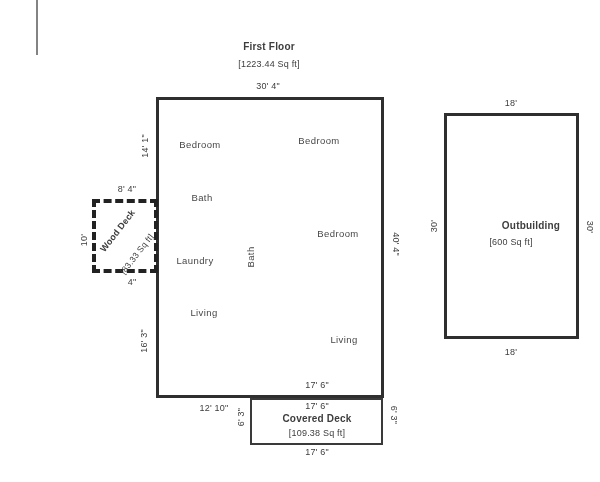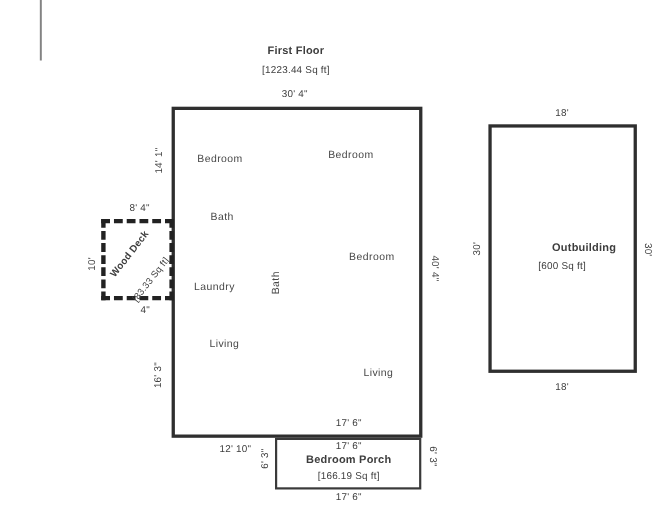--- a/index.html
+++ b/index.html
@@ -75,22 +75,22 @@
 
   <div class="rect deck-rect"></div>
   <div class="lbl" style="left:91px; top:189px;">8' 4"</div>
   <div class="lbl rot-l" style="left:48px; top:240px;">10'</div>
   <div class="lbl" style="left:96px; top:282px;">4"</div>
   <div class="lbl bold diag" style="left:82px; top:231px;">Wood Deck</div>
   <div class="lbl sz85 diag" style="left:101px; top:254px;">[83.33 Sq ft]</div>
 
   <div class="rect porch-rect"></div>
   <div class="lbl" style="left:281px; top:406px;">17' 6"</div>
-  <div class="lbl bold sz10" style="left:281px; top:419px;">Bedroom Porch</div>
-  <div class="lbl" style="left:281px; top:433px;">[166.19 Sq ft]</div>
+  <div class="lbl bold sz10" style="left:281px; top:419px;">Covered Deck</div>
+  <div class="lbl" style="left:281px; top:433px;">[109.38 Sq ft]</div>
   <div class="lbl" style="left:281px; top:452px;">17' 6"</div>
   <div class="lbl rot-l" style="left:205px; top:417px;">6' 3"</div>
   <div class="lbl rot-r" style="left:357px; top:415px;">6' 3"</div>
 
   <div class="rect outbuilding-rect"></div>
   <div class="lbl" style="left:475px; top:103px;">18'</div>
   <div class="lbl bold sz10" style="left:495px; top:226px;">Outbuilding</div>
   <div class="lbl" style="left:475px; top:242px;">[600 Sq ft]</div>
   <div class="lbl" style="left:475px; top:352px;">18'</div>
   <div class="lbl rot-l" style="left:398px; top:226px;">30'</div>

